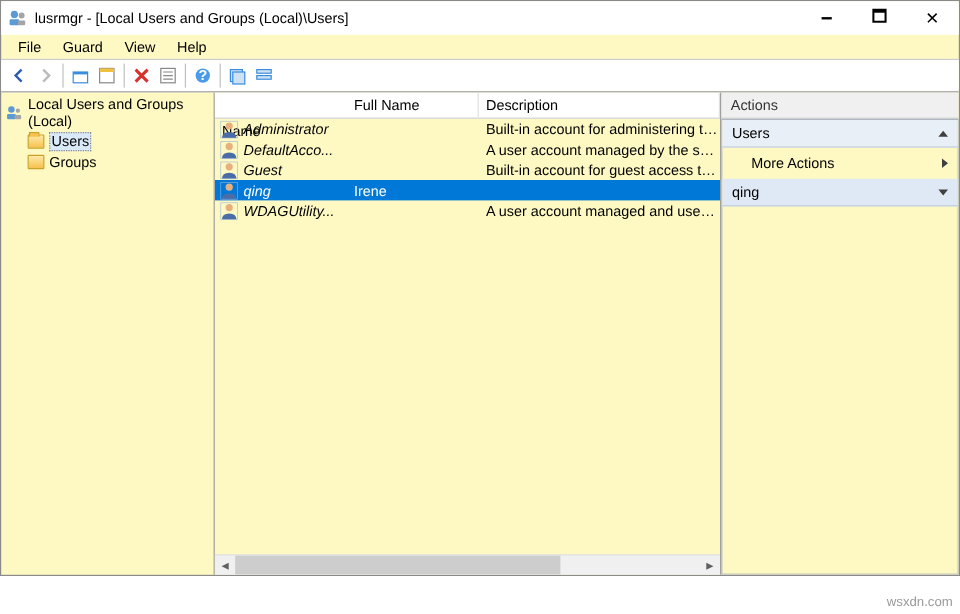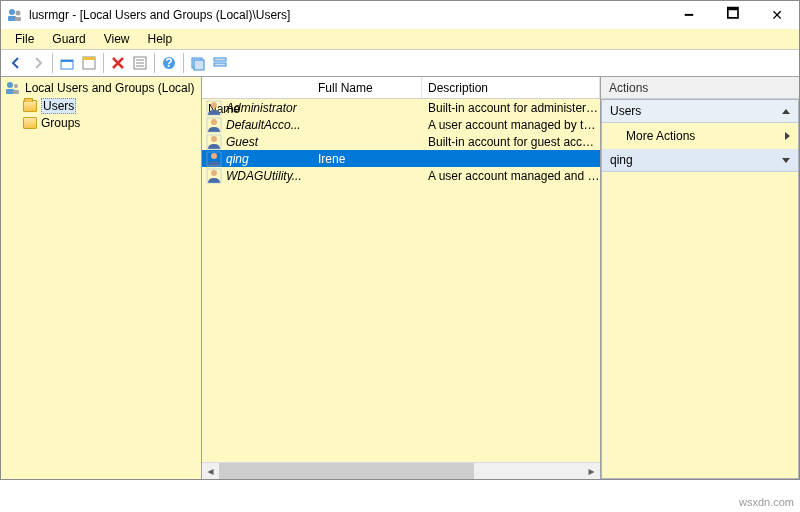--- a/index.html
+++ b/index.html
@@ -19,21 +19,21 @@
 
   
   .toolbar { height: 28px; border-top:1px solid #ccc; border-bottom: 1px solid #a0a0a0; display: flex; align-items: center; padding-left: 4px; gap: 0px; background: #fff; }
   .tb-btn { width: 22px; height: 22px; border: 1px solid transparent; display: flex; align-items: center; justify-content: center; margin: 0; }
   .tb-sep { width: 1px; height: 20px; background: #c0c0c0; margin: 0 3px; }
 
   
   .main { flex: 1; display: flex; overflow: hidden; }
 
   
-  .tree-pane { width: 201px; border-right: 1px solid #a0a0a0; padding: 2px; overflow: auto; }
+  .tree-pane { width: 178px; border-right: 1px solid #a0a0a0; padding: 2px; overflow: auto; }
   .tree-root { display: flex; align-items: center; gap: 4px; padding: 1px 0 1px 2px; }
   .tree-kids { padding-left: 20px; }
   .tree-item { display: flex; align-items: center; gap: 4px; padding: 1px 0; }
   .tree-item.sel { }
   .tree-item.sel .lbl { background: #d9e9f7; border: 1px dotted #888; padding: 0 1px; }
   .folder-icon { width: 14px; height: 12px; background: linear-gradient(#ffe9a8,#f6c14d); border: 1px solid #c9a227; border-radius: 1px; position: relative; }
   .folder-icon.open::before { content:''; position:absolute; top:-3px; left:0; width:7px; height:3px; background:#f6c14d; border:1px solid #c9a227; border-bottom:none; border-radius:1px 1px 0 0; }
 
   .mgr-icon { width:16px; height:16px; }
 

